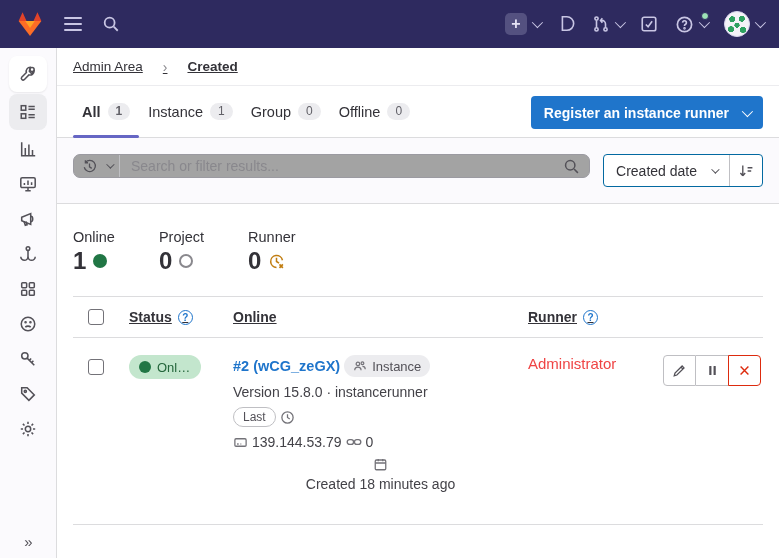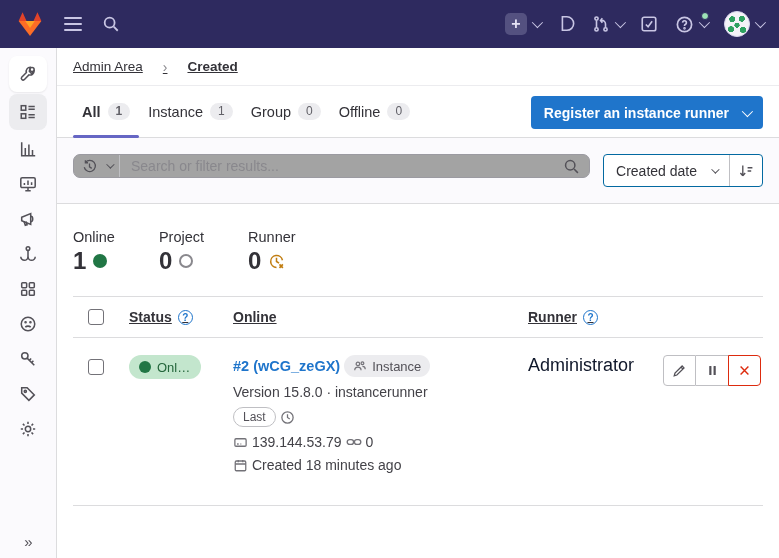--- a/index.html
+++ b/index.html
@@ -109,21 +109,21 @@
   .status-pill .sdot { width:12px; height:12px; border-radius:50%; background:#217645; flex:none; }
   .status-pill .stxt { font-size:13px; color:#24663b; white-space:nowrap; overflow:hidden;
     text-overflow:ellipsis; max-width:38px; }
   .rline { display:flex; align-items:center; gap:4px; margin-bottom:7px; font-size:14px; color:#434248; }
   .runner-link { color:#1f75cb; font-weight:bold; font-size:14.5px; text-decoration:none; cursor:pointer; }
   .type-badge { display:inline-flex; align-items:center; gap:5px; background:#ececef;
     color:#535158; border-radius:11px; height:22px; padding:0 9px; font-size:13px; }
   .idle-pill { border:1px solid #bfbfc3; border-radius:10px; height:20px; padding:0 9px;
     font-size:12px; color:#535158; display:inline-flex; align-items:center; }
   .muted-icn { color:#737278; display:inline-flex; }
-  .owner-link { font-size:18px; color:#0f172a; text-decoration:none; cursor:pointer; }
+  .owner-link { font-size:15px; color:#ef4444; text-decoration:none; cursor:pointer; }
   .actions { display:flex; }
   .abtn { width:33px; height:31px; background:#fff; border:1px solid #bfbfc3;
     display:flex; align-items:center; justify-content:center; cursor:pointer; color:#535158; }
   .abtn.first { border-radius:4px 0 0 4px; }
   .abtn.mid { border-left:none; }
   .abtn.danger { border:1px solid #dd2b0e; border-radius:0 4px 4px 0; color:#dd2b0e; margin-left:-1px; }
 </style>
 </head>
 <body>
 
@@ -423,21 +423,21 @@
           </span>
           <span>139.144.53.79</span>
           <span class="muted-icn">
             <svg width="16" height="16" viewBox="0 0 20 20" fill="none" stroke="currentColor" stroke-width="1.7">
               <rect x="1.5" y="7" width="8" height="6" rx="3"></rect>
                 <rect x="10.5" y="7" width="8" height="6" rx="3"></rect>
             </svg>
           </span>
           <span>0</span>
         </div>
-        <div class="rline" style="margin-bottom:12px;">
+        <div class="rline" style="margin-bottom:12px;flex-direction:column;">
           <span class="muted-icn">
             <svg width="15" height="15" viewBox="0 0 20 20" fill="none" stroke="currentColor" stroke-width="1.7">
               <rect x="3" y="4" width="14" height="13" rx="1.5"></rect>
                 <path d="M3 8 h14 M7 2.5 v3 M13 2.5 v3"></path>
             </svg>
           </span>
           <span>Created 18 minutes ago</span>
         </div>
       </div>
       <div class="col-owner">

